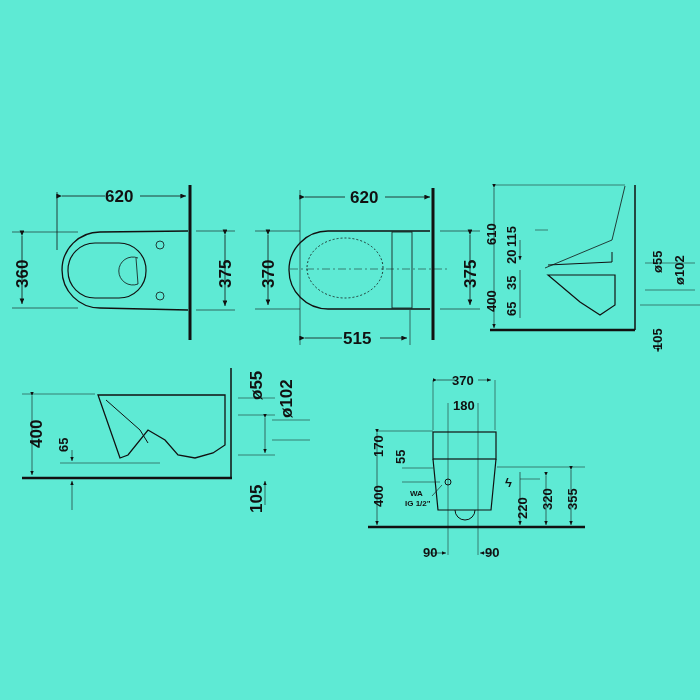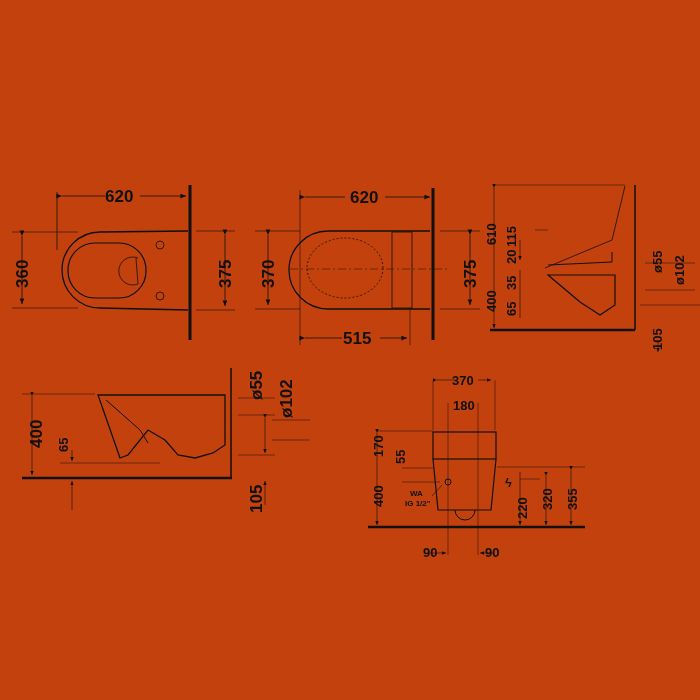--- a/index.html
+++ b/index.html
@@ -1,16 +1,16 @@
 <!DOCTYPE html>
 <html><head>
 <meta charset="utf-8">
 <style>
   html,body{margin:0;padding:0;background:#ffffff;}
-  #canvas{position:relative;width:700px;height:700px;background:#c2410c;overflow:hidden;}
+  #canvas{position:relative;width:700px;height:700px;background:#5eead4;overflow:hidden;}
   svg{position:absolute;left:0;top:0;}
   .dim{font-family:"Liberation Sans",sans-serif;font-weight:bold;fill:#111;}
   .big{font-size:17px;}
   .small{font-size:13px;}
   .tiny{font-size:8px;}
 </style>
 </head>
 <body>
 
 <div id="canvas">

